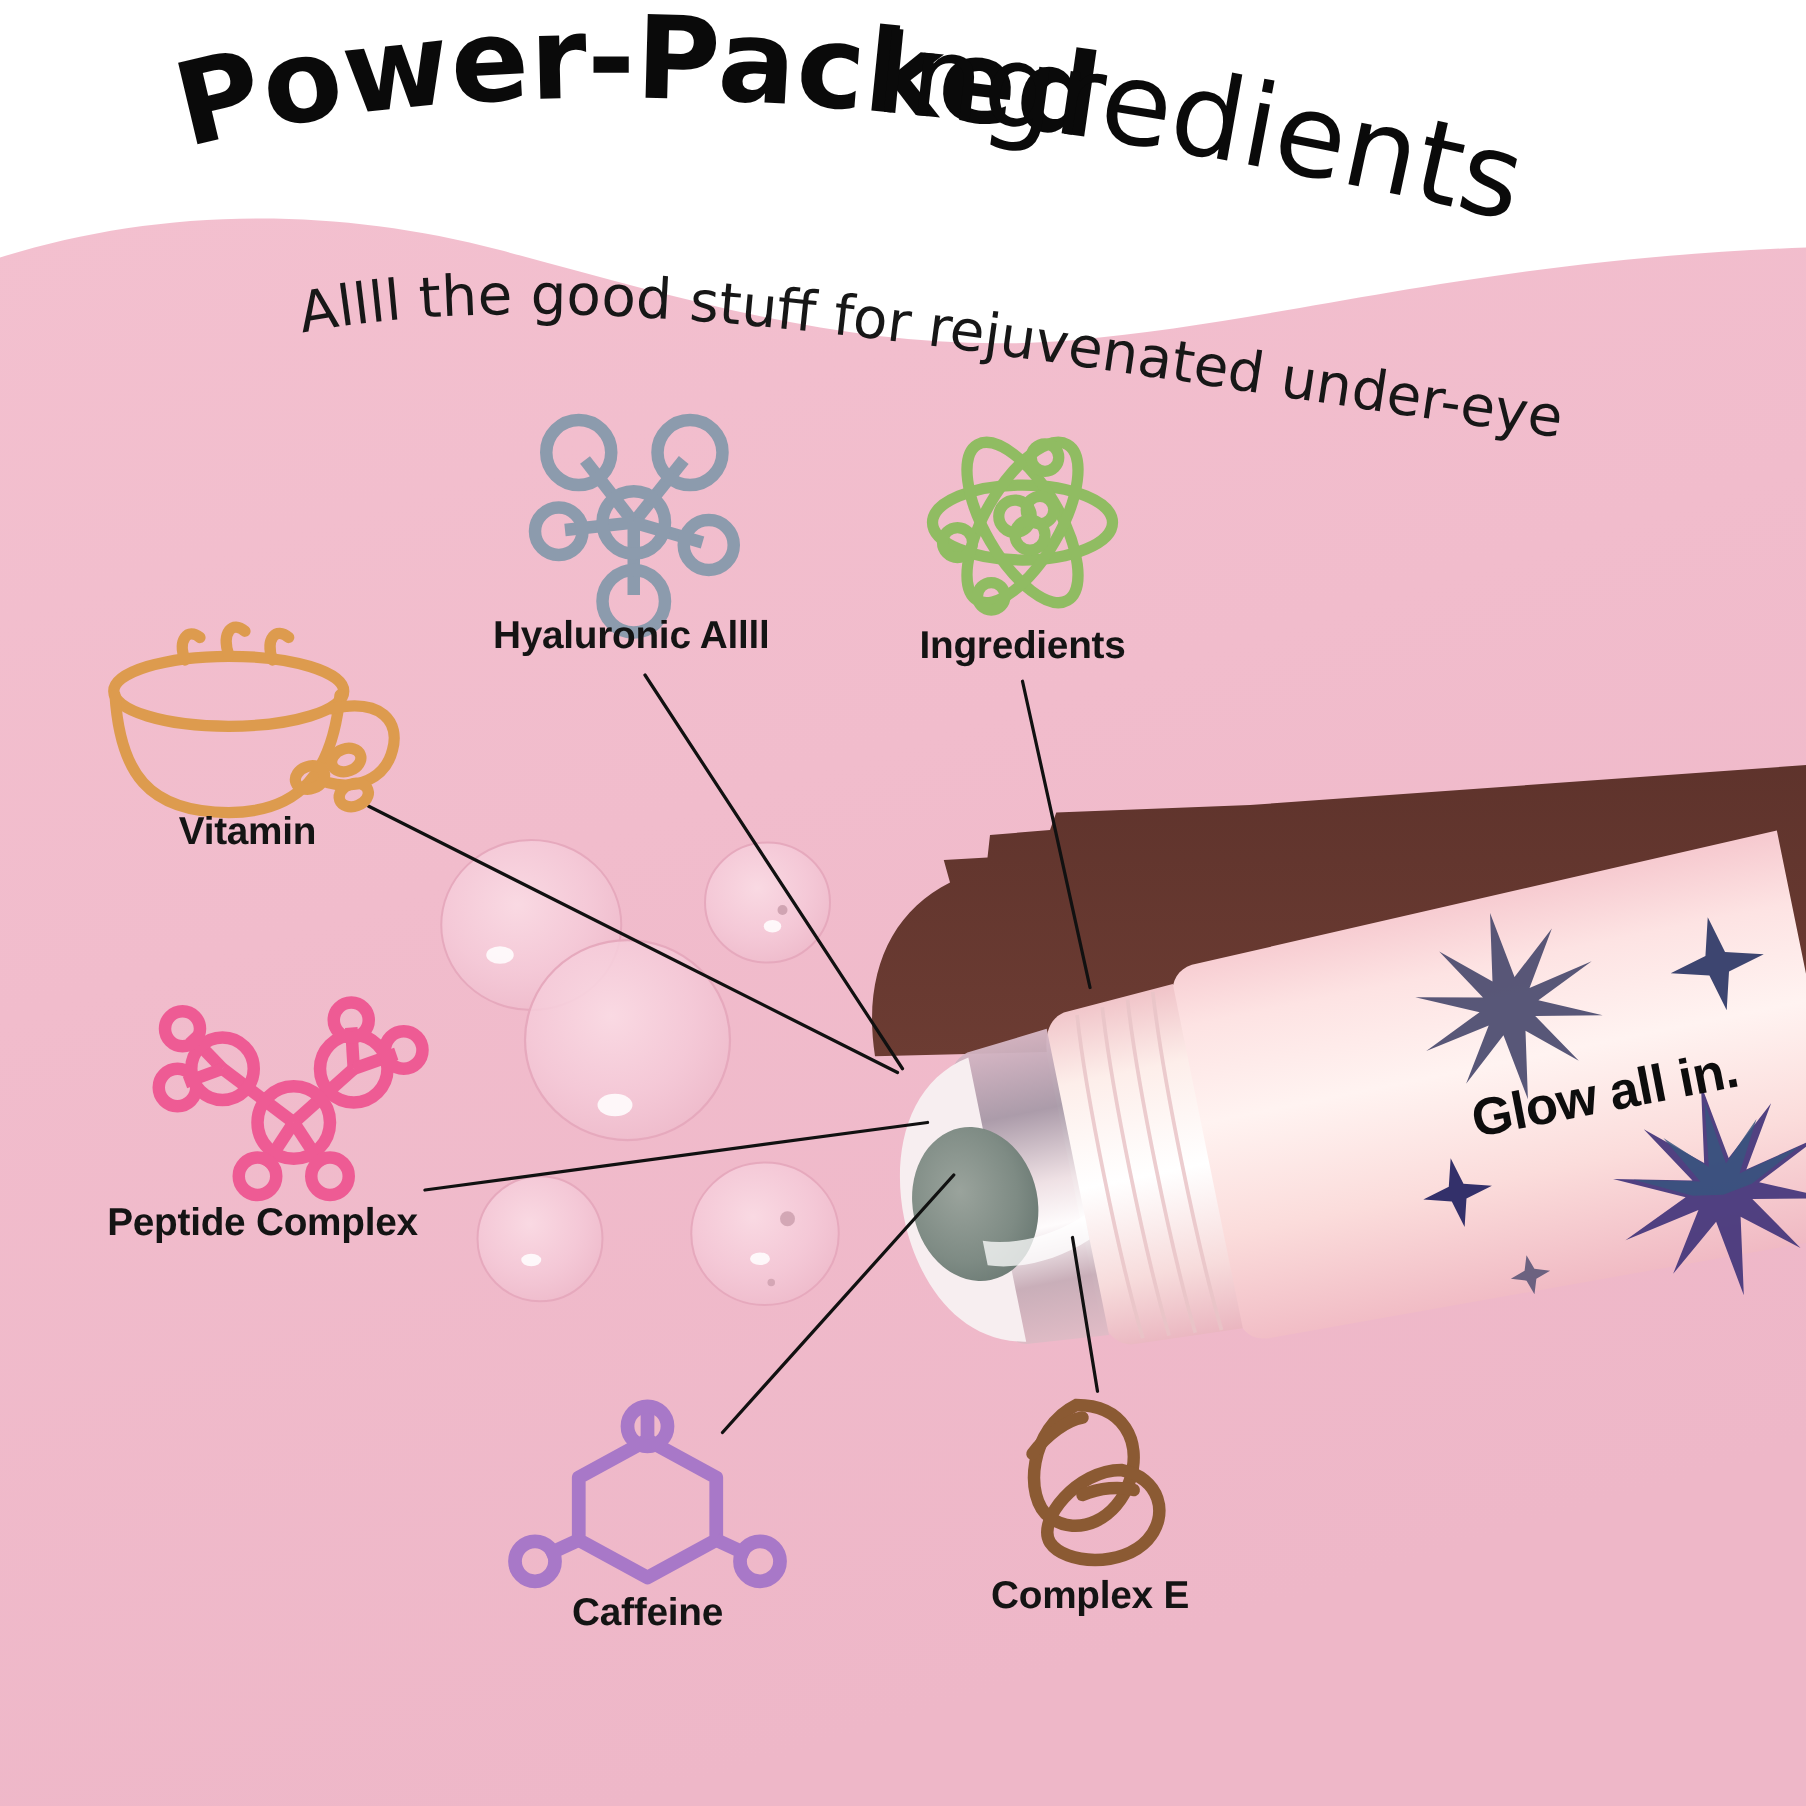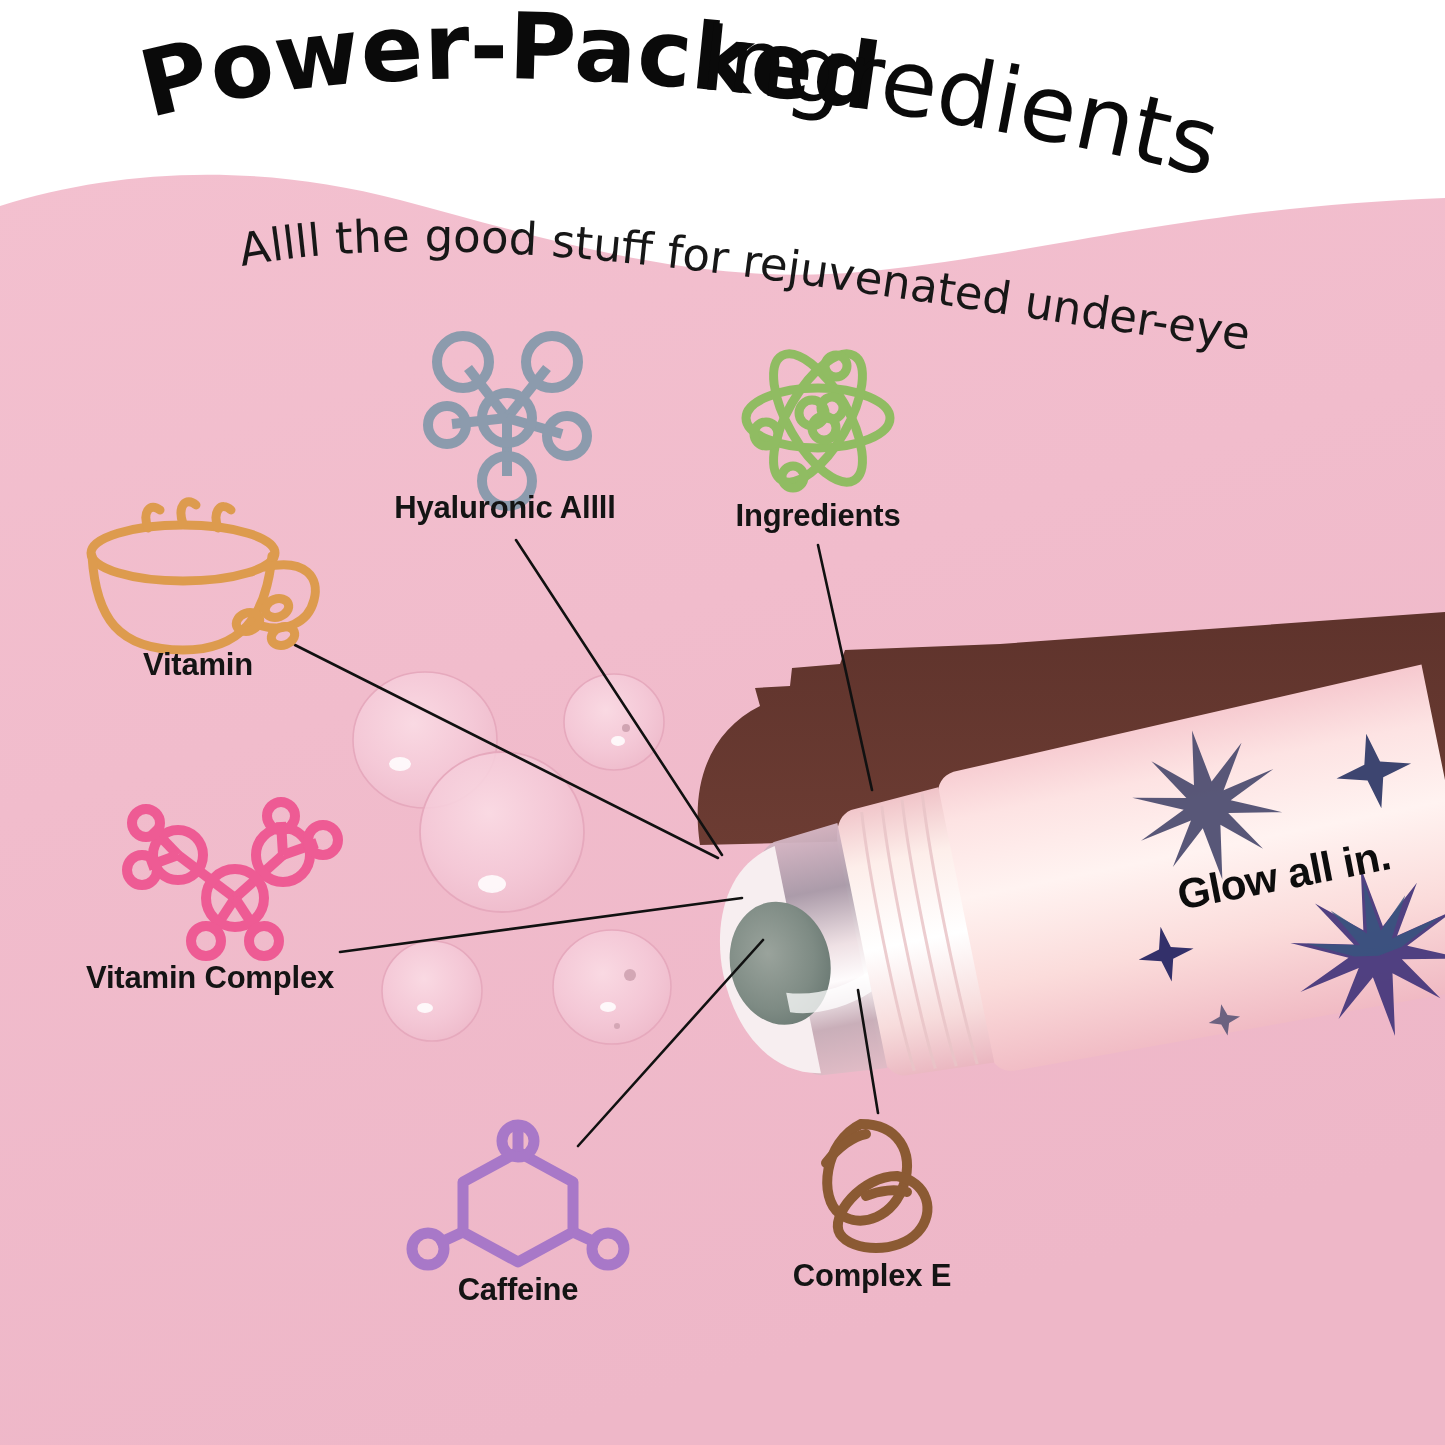--- a/index.html
+++ b/index.html
@@ -312,17 +312,17 @@
       <path d="M897,1176 C 928,1182 936,1212 918,1232
                C 898,1254 852,1252 840,1234
                C 829,1216 862,1176 897,1176 Z"></path>
       <path d="M866,1196 C 880,1190 896,1189 907,1192"></path>
     </g>
   </svg>
 
   <div class="ing-label" style="left:198px; top:647px;">Vitamin</div>
   <div class="ing-label" style="left:505px; top:490px;">Hyaluronic Allll</div>
   <div class="ing-label" style="left:818px; top:498px;">Ingredients</div>
-  <div class="ing-label" style="left:210px; top:960px;">Vitamin Complex</div>
+  <div class="ing-label" style="left:210px; top:960px;">Peptide Complex</div>
   <div class="ing-label" style="left:518px; top:1272px;">Caffeine</div>
   <div class="ing-label" style="left:872px; top:1258px;">Complex E</div>
 
 </div>
 
 </body></html>

